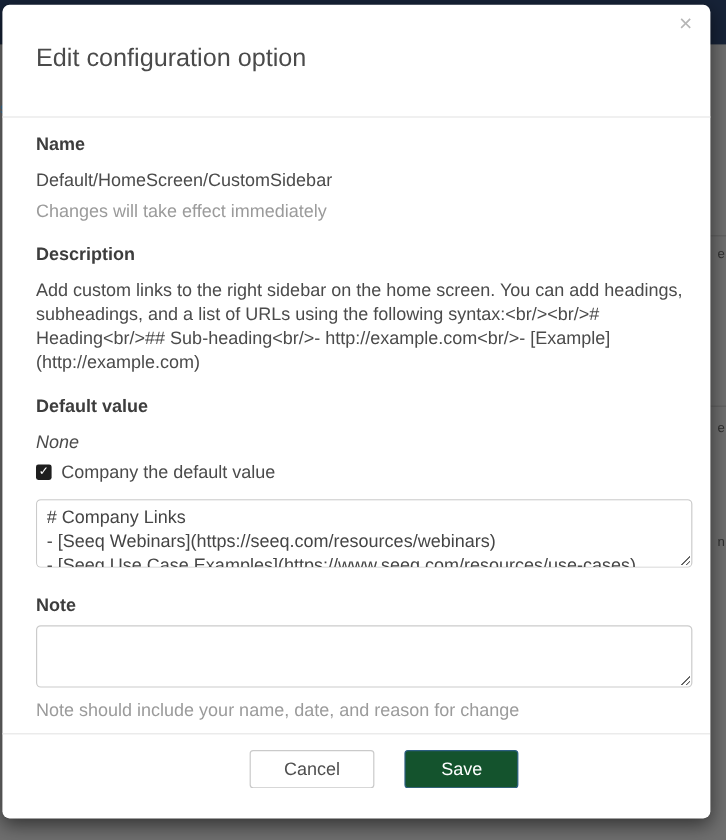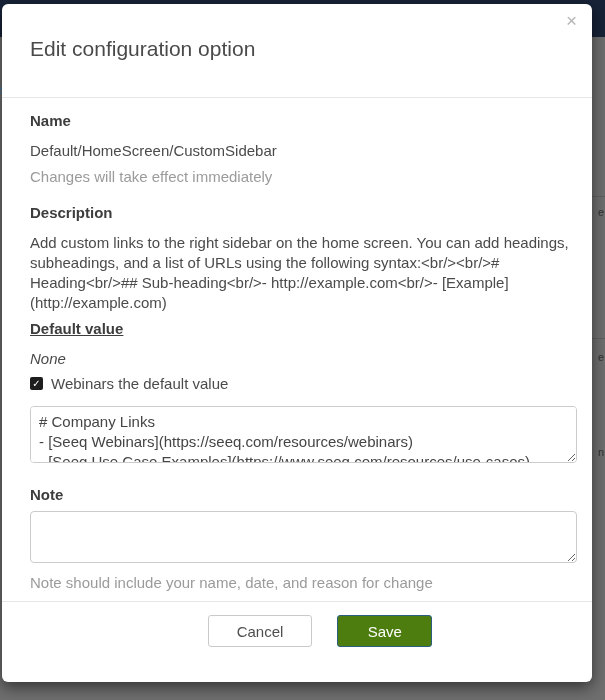--- a/index.html
+++ b/index.html
@@ -33,21 +33,21 @@
     position:absolute; top:7px; right:15px;
     font-size:19px; line-height:19px; color:#b6b6b6; cursor:pointer;
   }
   .divider { border:none; border-top:1px solid #e7e7e7; margin:34px 0 0 0; }
   .footer-divider { border:none; border-top:1px solid #e7e7e7; margin:10px 0 0 0; }
 
   .modal-body { padding:0 15px 0 28px; }
   .section-label { font-size:15px; line-height:17px; font-weight:700; color:#3d3d3d; }
   .sec-name      { margin-top:14px; }
   .sec-desc      { margin-top:19px; }
-  .sec-default   { margin-top:7px;text-decoration:underline; }
+  .sec-default   { margin-top:17px; }
   .sec-override  { margin-top:19px; }
   .sec-note      { margin-top:23px; }
 
   .body-text { font-size:15px; line-height:17px; color:#4b4b4b; }
   .hint-text { font-size:15px; line-height:17px; color:#9b9b9b; }
   .name-value   { margin-top:13px; }
   .name-hint    { margin-top:9px; }
   .desc-text    { margin-top:12px; line-height:20px; }
   .none-value   { margin-top:13px; font-style:italic; }
   .note-hint    { margin-top:11px; }
@@ -72,21 +72,21 @@
   .override-textarea::-webkit-scrollbar-track { background:transparent; }
   .override-textarea::-webkit-scrollbar-thumb { background:#b5b5b5; border-radius:6px; border:2px solid #ffffff; }
 
   .modal-footer { display:flex; justify-content:center; gap:25px; padding-top:13px;padding-left:46px; }
   .btn {
     height:32px; min-width:95px; padding:0 28px; font-size:15px;
     border-radius:3px; cursor:pointer;
     font-family:"Liberation Sans","DejaVu Sans",sans-serif;
   }
   .btn-cancel { background:#ffffff; border:1px solid #cacaca; color:#4f4f4f; }
-  .btn-save   { background:#4d7c0f; border:1px solid #2c5e80; color:#ffffff; }
+  .btn-save   { background:#14532d; border:1px solid #2c5e80; color:#ffffff; }
 </style>
 </head>
 <body>
 
 <div class="backdrop-header"></div>
 <div class="peek-line l1"></div>
 <div class="peek-line l2"></div>
 <span class="peek-letter p1">e</span>
 <span class="peek-letter p2">e</span>
 <span class="peek-letter p3">n</span>
@@ -109,21 +109,21 @@
 
     <div class="section-label sec-desc">Description</div>
     <div class="body-text desc-text">Add custom links to the right sidebar on the home screen. You can add headings, subheadings, and a list of URLs using the following syntax:&lt;br/&gt;&lt;br/&gt;# Heading&lt;br/&gt;## Sub-heading&lt;br/&gt;- http://example.com&lt;br/&gt;- [Example](http://example.com)</div>
 
     <div class="section-label sec-default">Default value</div>
     <div class="body-text none-value">None</div>
 
 
     <div class="check-row">
       <span class="checkbox">✓</span>
-      <span class="check-label">Webinars the default value</span>
+      <span class="check-label">Company the default value</span>
     </div>
 
     <textarea class="override-textarea" spellcheck="false" style=""># Company Links
 - [Seeq Webinars](https://seeq.com/resources/webinars)
 - [Seeq Use Case Examples](https://www.seeq.com/resources/use-cases)</textarea>
 
     <div class="section-label sec-note">Note</div>
     <textarea class="note-textarea" spellcheck="false" style=""></textarea>
     <div class="hint-text note-hint">Note should include your name, date, and reason for change</div>
 

